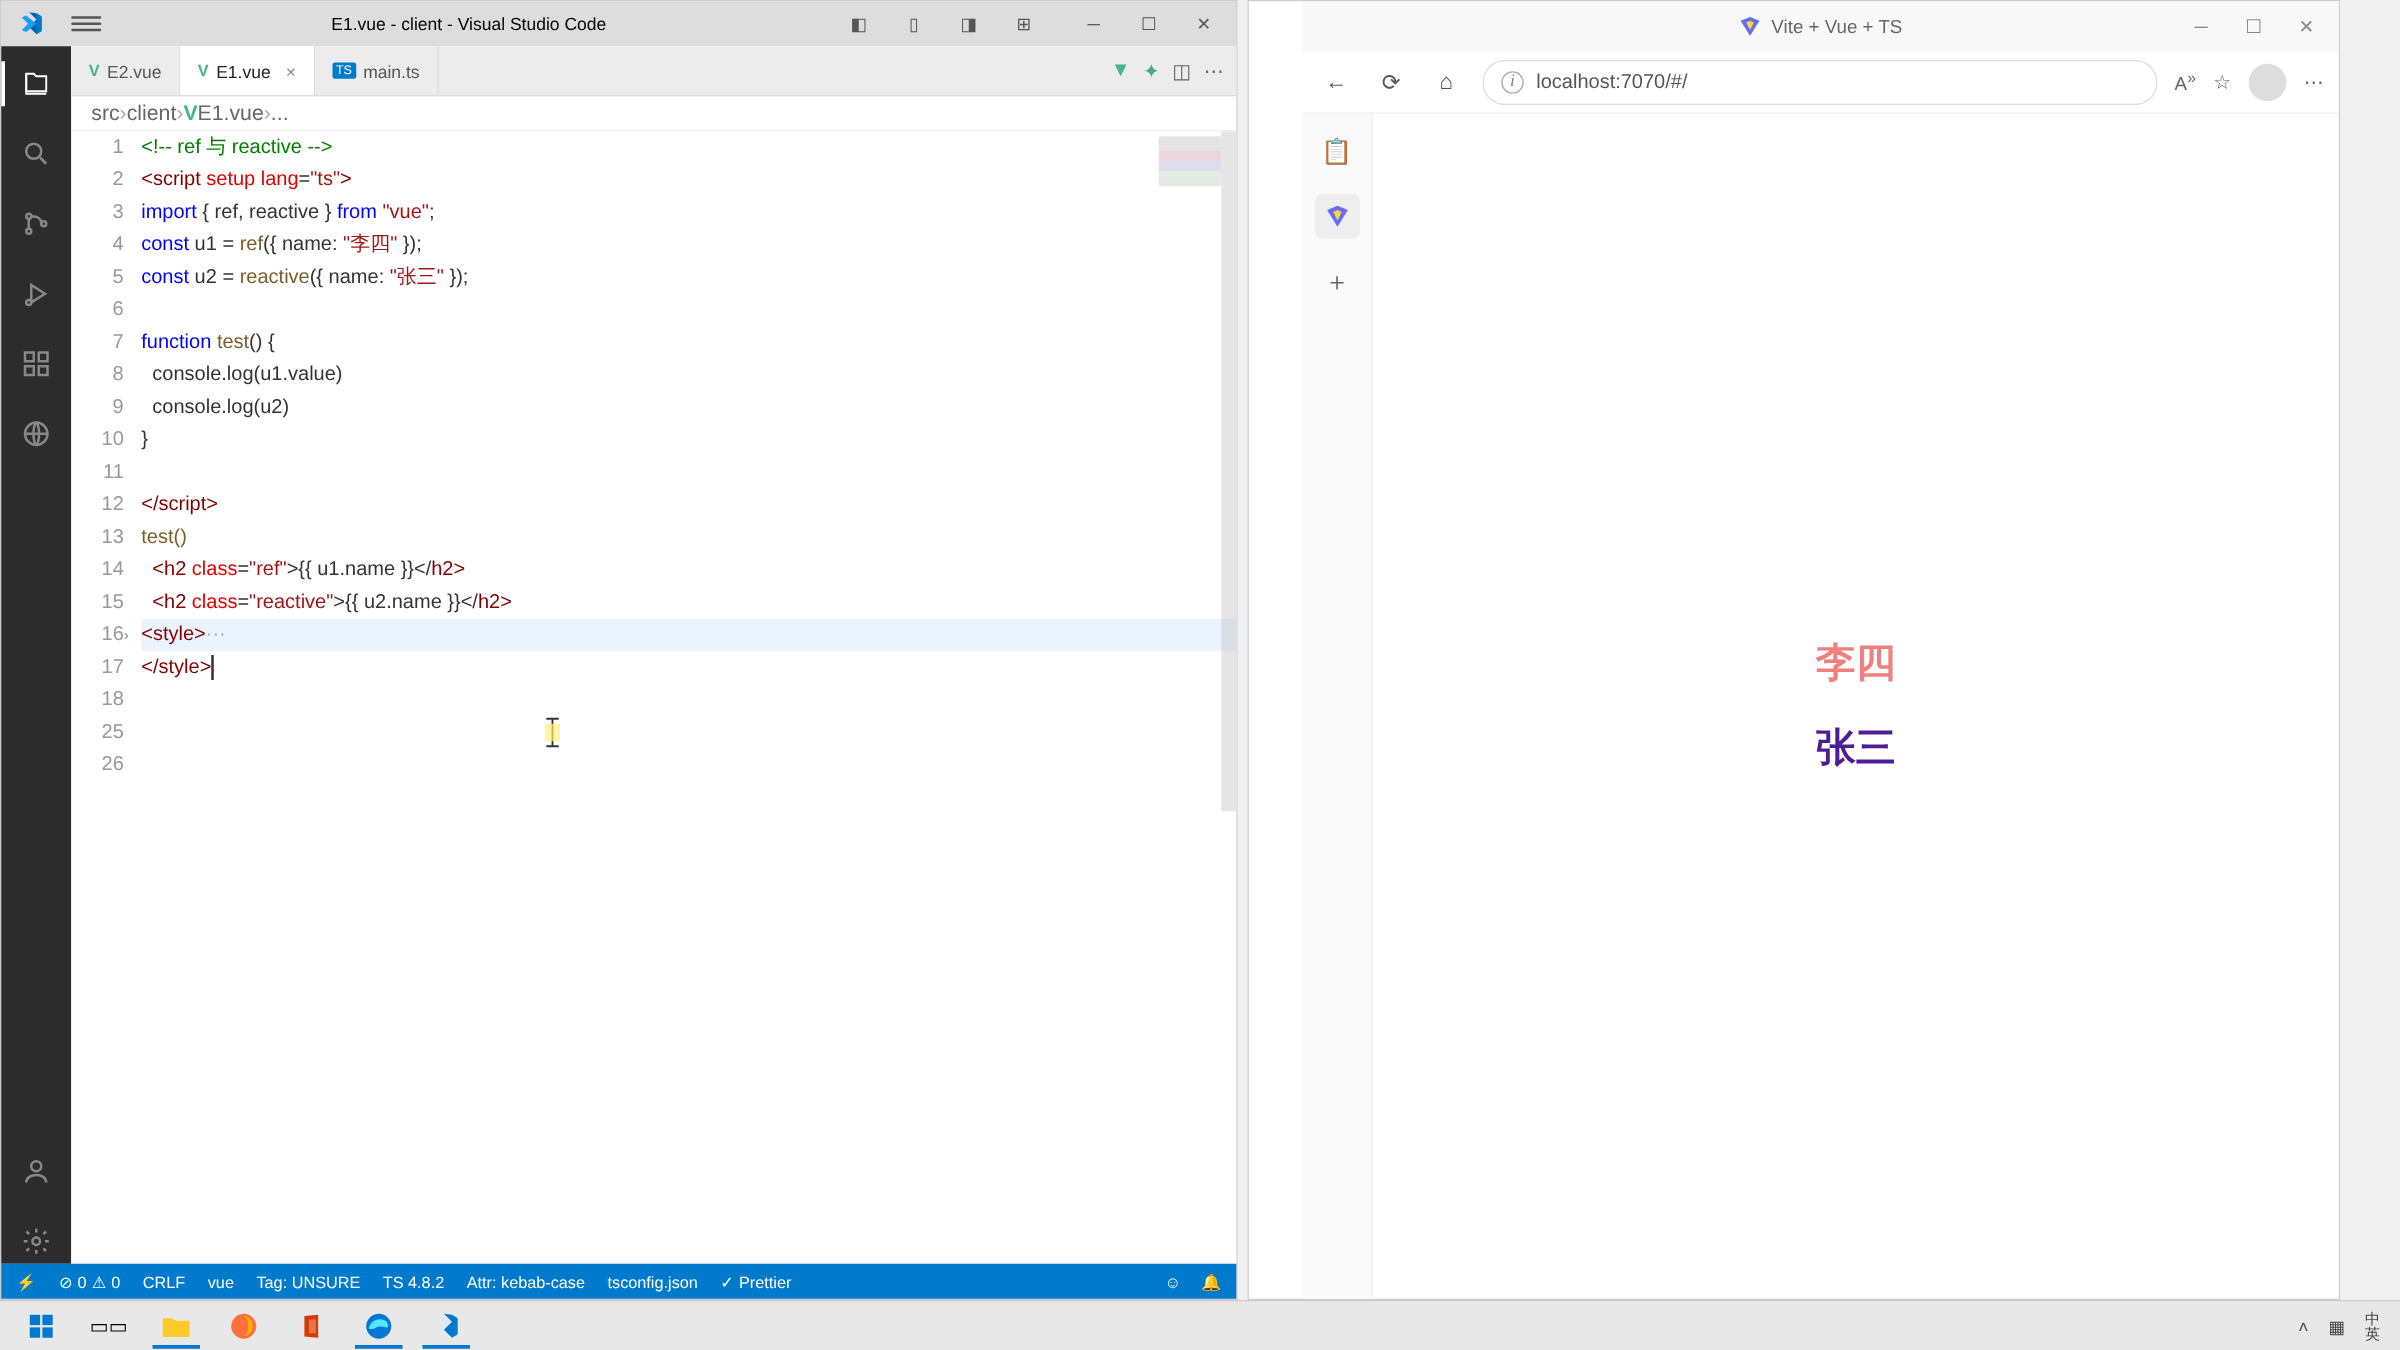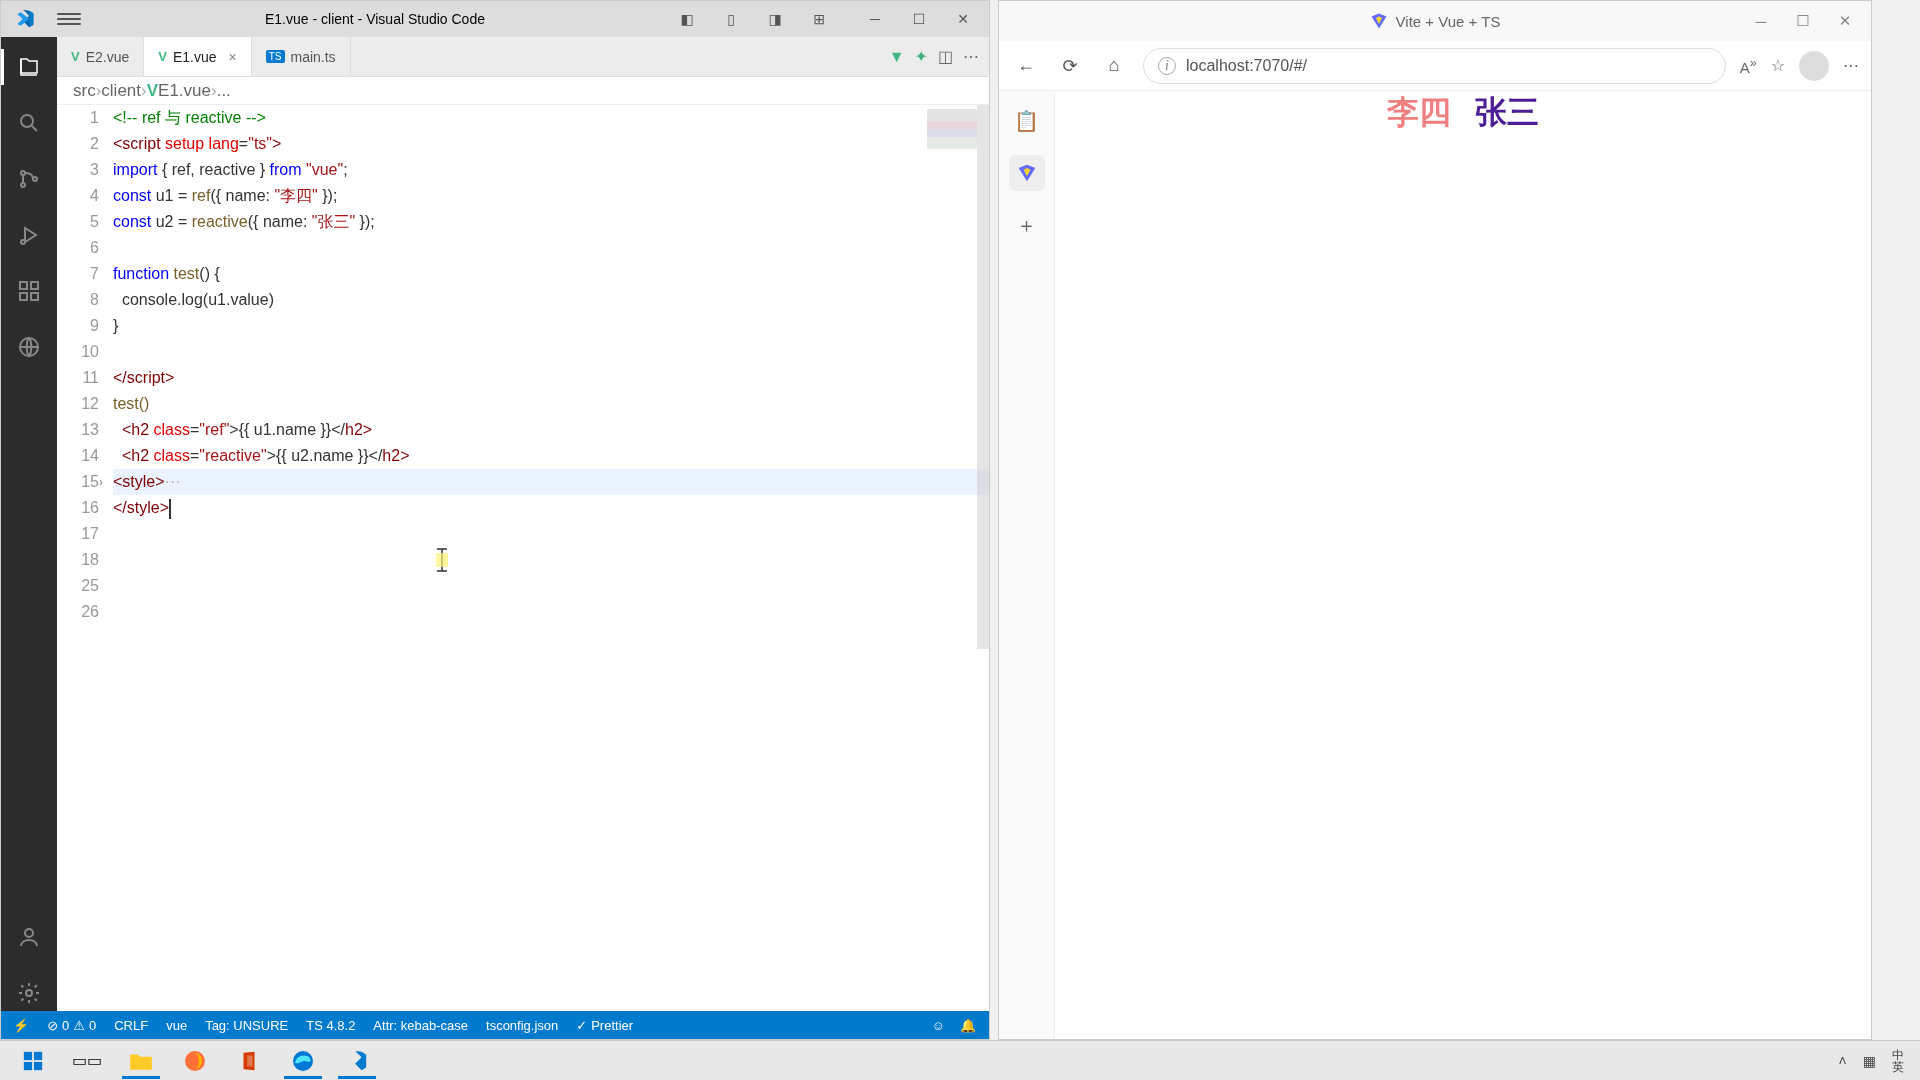--- a/index.html
+++ b/index.html
@@ -51,36 +51,36 @@
 .cursor-mark { position: absolute; width: 16px; height: 22px; pointer-events: none; }
 
 .minimap { position: absolute; right: 12px; top: 4px; width: 50px; height: 40px; background: linear-gradient(#bbb 0 30%, #c9a 30% 50%, #aac 50% 70%, #bcb 70% 100%); opacity: 0.4; border-radius: 2px; }
 .scrollbar-v { position: absolute; right: 0; top: 0; width: 12px; height: 60%; background: #ccc; opacity: 0.5; }
 
 .statusbar { height: 28px; background: #007acc; color: #fff; display: flex; align-items: center; padding: 0 12px; font-size: 13px; gap: 18px; }
 .statusbar .sb-item { display: flex; align-items: center; gap: 4px; cursor: pointer; }
 .statusbar .sb-right { margin-left: auto; display: flex; gap: 16px; }
 
 
-.browser { position: absolute; left: 998px; top: 0; width: 874px; height: 1040px; background: #fff; border: 1px solid #ccc; display: flex; flex-direction: column; }
+.browser { position: absolute; left: 998px; top: 0; width: 874px; height: 1040px; background: #fff; border: 1px solid #ccc; display: flex; flex-direction: column; padding-left: 43px; }
 .br-title { height: 40px; display: flex; align-items: center; justify-content: center; color: #666; font-size: 15px; position: relative; background: #f8f8f8; }
 .br-title .winbtns { position: absolute; right: 8px; display: flex; gap: 6px; }
 .br-title .winbtn { width: 36px; height: 30px; display: flex; align-items: center; justify-content: center; color: #888; cursor: pointer; }
 .br-nav { height: 50px; display: flex; align-items: center; padding: 0 12px; gap: 14px; border-bottom: 1px solid #eee; }
 .br-nav .navbtn { width: 30px; height: 30px; display: flex; align-items: center; justify-content: center; color: #555; cursor: pointer; font-size: 18px; }
 .br-addr { flex: 1; height: 36px; border: 1px solid #ddd; border-radius: 18px; display: flex; align-items: center; padding: 0 14px; gap: 10px; color: #555; font-size: 16px; }
 .br-addr .info { color: #888; font-size: 14px; border: 1px solid #aaa; border-radius: 50%; width: 18px; height: 18px; display: flex; align-items: center; justify-content: center; font-family: serif; font-style: italic; }
 .br-right { display: flex; gap: 14px; align-items: center; }
 .br-right .avatar { width: 30px; height: 30px; border-radius: 50%; background: #ddd; }
 
 .br-body { flex: 1; display: flex; }
 .br-sidebar { width: 56px; background: #fafafa; border-right: 1px solid #eee; display: flex; flex-direction: column; align-items: center; padding-top: 12px; gap: 16px; }
 .br-sidebar .sb { width: 36px; height: 36px; display: flex; align-items: center; justify-content: center; color: #666; cursor: pointer; font-size: 20px; border-radius: 6px; }
 .br-sidebar .sb.active { background: #eee; }
-.br-content { flex: 1; display: flex; flex-direction: row; align-items: flex-start; justify-content: center; gap: 24px; }
+.br-content { flex: 1; display: flex; flex-direction: column; align-items: center; justify-content: center; gap: 24px; }
 .br-content h2 { font-size: 32px; font-weight: 600; }
 .br-content .ref { color: #f08080; }
 .br-content .reactive { color: #4c1d95; }
 
 
 .taskbar { position: absolute; left: 0; bottom: 0; width: 1920px; height: 40px; background: #e8e8e8; border-top: 1px solid #ccc; display: flex; align-items: center; padding: 0 6px; }
 .taskbar .tb-item { width: 54px; height: 36px; display: flex; align-items: center; justify-content: center; cursor: pointer; position: relative; }
 .taskbar .tb-item.active::after { content: ""; position: absolute; bottom: 0; left: 8px; right: 8px; height: 3px; background: #0078d4; }
 .taskbar .tb-right { margin-left: auto; display: flex; align-items: center; gap: 16px; padding-right: 10px; color: #444; font-size: 14px; }
 .ime { display: flex; flex-direction: column; font-size: 12px; line-height: 12px; }
@@ -234,20 +234,21 @@
         </div>
         <div class="lines">
           <div class="row"><span class="c-comment"><span>&lt;!-- </span><span>ref 与 reactive</span><span> --&gt;</span></span></div>
           <div class="row"><span class="c-tag">&lt;script </span><span class="c-attr">setup lang</span><span>=</span><span class="c-str">"ts"</span><span class="c-tag">&gt;</span></div>
           <div class="row"><span class="c-kw">import</span><span> { ref, reactive } </span><span class="c-kw">from</span><span class="c-str"> "vue"</span><span>;</span></div>
           <div class="row"><span class="c-kw">const</span><span> u1 = </span><span class="c-fn">ref</span><span>({ name: </span><span class="c-str">"李四"</span><span> });</span></div>
           <div class="row"><span class="c-kw">const</span><span> u2 = </span><span class="c-fn">reactive</span><span>({ name: </span><span class="c-str">"张三"</span><span> });</span></div>
           <div class="row"></div>
           <div class="row"><span class="c-kw">function</span><span> </span><span class="c-fn">test</span><span>() {</span></div>
           <div class="row"><span>  console.log(u1.value)</span></div>
+          <div class="row"><span>  console.log(u2)</span></div>
           <div class="row"><span>}</span></div>
           <div class="row"></div>
           <div class="row"><span class="c-tag">&lt;/</span><span class="c-tag">script</span><span class="c-tag">&gt;</span></div>
           <div class="row"><span class="c-fn">test()</span></div>
           <div class="row"><span class="c-tag">  &lt;</span><span class="c-tag">h2 </span><span class="c-attr">class</span><span>=</span><span class="c-str">"ref"</span><span>&gt;{{ u1.name }}&lt;/</span><span class="c-tag">h2</span><span class="c-tag">&gt;</span></div>
           <div class="row"><span class="c-tag">  &lt;</span><span class="c-tag">h2 </span><span class="c-attr">class</span><span>=</span><span class="c-str">"reactive"</span><span>&gt;{{ u2.name }}&lt;/</span><span class="c-tag">h2</span><span class="c-tag">&gt;</span></div>
           <div class="row line-hl" style="position:relative"><span class="fold">›</span><span class="c-tag">&lt;</span><span class="c-tag">style</span><span class="c-tag">&gt;</span><span style="color:#aaa">···</span></div>
           <div class="row" style="position:relative"><span class="c-tag">&lt;/</span><span class="c-tag">style</span><span class="c-tag">&gt;</span><span style="border-left:2px solid #333;height:20px;display:inline-block;vertical-align:middle"></span>
             <span class="cursor-mark" style="left:320px;top:0">
               <svg width="18" height="26" viewBox="0 0 18 26">

